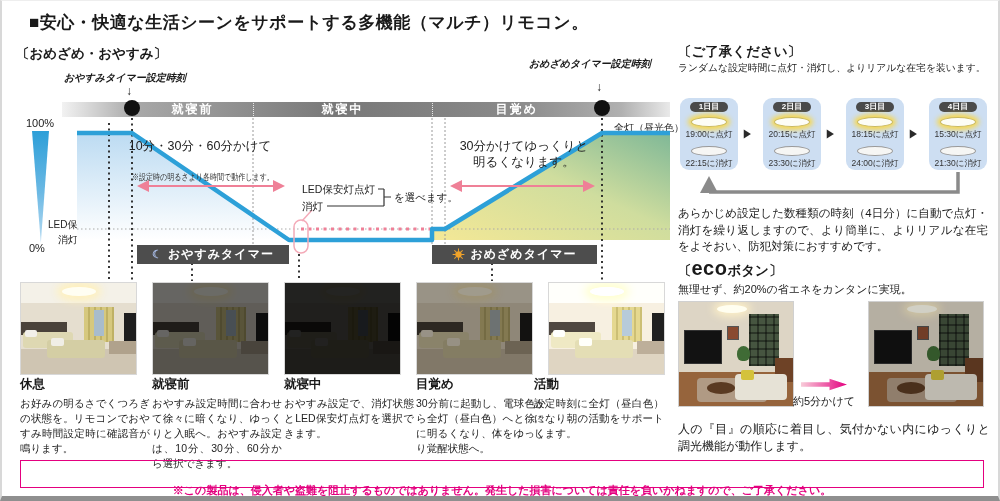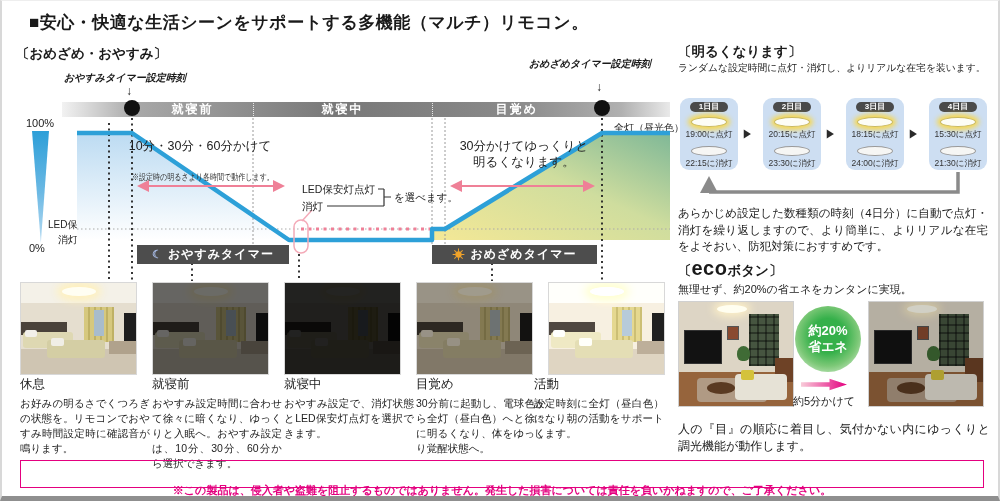--- a/index.html
+++ b/index.html
@@ -50,21 +50,21 @@
   .bed.b2{left:26px;top:57px;width:58px;height:18px;background:#d4cea4;border-radius:3px;}
   .pillow.p2{left:30px;top:55px;width:13px;height:8px;background:#f0eee6;border-radius:2px;}
   .tv{left:103px;top:30px;width:12px;height:34px;background:#1e1e1e;}
   .board{left:88px;top:58px;width:27px;height:13px;background:#b0a28c;}
   .s1 .room{filter:brightness(1) saturate(1);}
   .s2 .room{filter:brightness(.42) saturate(.85);}
   .s3 .room{filter:brightness(.14);}
   .s4 .room{filter:brightness(.58) sepia(.25);}
   .s5 .room{filter:brightness(1.08) saturate(.9);}
   .cap{position:absolute;top:375px;width:130px;}
-  .capt{font-size:12.5px;font-weight:normal;margin-bottom:3px;}
+  .capt{font-size:12.5px;font-weight:bold;margin-bottom:3px;}
   .capd{font-size:10.5px;line-height:15px;text-align:justify;color:#222;}
   
   .subline{position:absolute;font-size:9.8px;color:#222;white-space:nowrap;}
   .dcard{position:absolute;top:97px;width:58px;height:72px;background:#cddef2;border-radius:9px;
          display:flex;flex-direction:column;align-items:center;padding-top:4px;box-sizing:border-box;gap:2px;}
   .dpill{background:#4a4a4a;color:#fff;font-size:8px;font-weight:bold;line-height:10px;
          padding:0 9px;border-radius:6px;}
   .lampon{width:34px;height:8px;border-radius:50%;background:#fdfdf6;border:1px solid #c8b860;
           box-shadow:0 0 5px 3px rgba(250,215,70,.95);margin-top:3px;}
   .lampoff{width:34px;height:8px;border-radius:50%;background:#f6f6f4;border:1px solid #9a9a9a;margin-top:3px;}
@@ -295,21 +295,21 @@
   </div>
   <div class="cap" style="left:414px">
     <div class="capt">目覚め</div>
     <div class="capd">30分前に起動し、電球色から全灯（昼白色）へと徐々に明るくなり、体をゆっくり覚醒状態へ。</div>
   </div>
   <div class="cap" style="left:532px">
     <div class="capt">活動</div>
     <div class="capd">設定時刻に全灯（昼白色）になり朝の活動をサポートします。</div>
   </div>
 
-  <div class="h2" style="left:676px;top:42px">〔明るくなります〕</div>
+  <div class="h2" style="left:676px;top:42px">〔ご了承ください〕</div>
   <div class="subline" style="left:676px;top:61px">ランダムな設定時間に点灯・消灯し、よりリアルな在宅を装います。</div>
 
   <div class="dcard" style="left:678px">
     <div class="dpill">1日目</div>
     <div class="lampon"></div>
     <div class="dtime">19:00に点灯</div>
     <div class="lampoff"></div>
     <div class="dtime">22:15に消灯</div>
   </div>
   <div class="dnext" style="left:740px">▶</div>
@@ -373,24 +373,20 @@
         <div class="plaid"></div>
         <div class="lart"></div>
         <div class="lplant"></div>
         <div class="lshelf"></div>
         <div class="lcouch"></div>
         <div class="lcushion"></div>
         <div class="ltable"></div>
       </div>
     </div>
 
-  <div class="badge">
-    <div>約20%</div>
-    <div>省エネ</div>
-  </div>
   <div class="ecoarrow"></div>
   <div class="arrcap">約5分かけて</div>
   <div class="ecodesc" style="left:676px;top:420px;width:312px">人の『目』の順応に着目し、気付かない内にゆっくりと調光機能が動作します。</div>
 
   <div class="disclaimer">
     <span>※この製品は、侵入者や盗難を阻止するものではありません。発生した損害については責任を負いかねますので、ご了承ください。</span>
   </div>
 
 </div>
 

